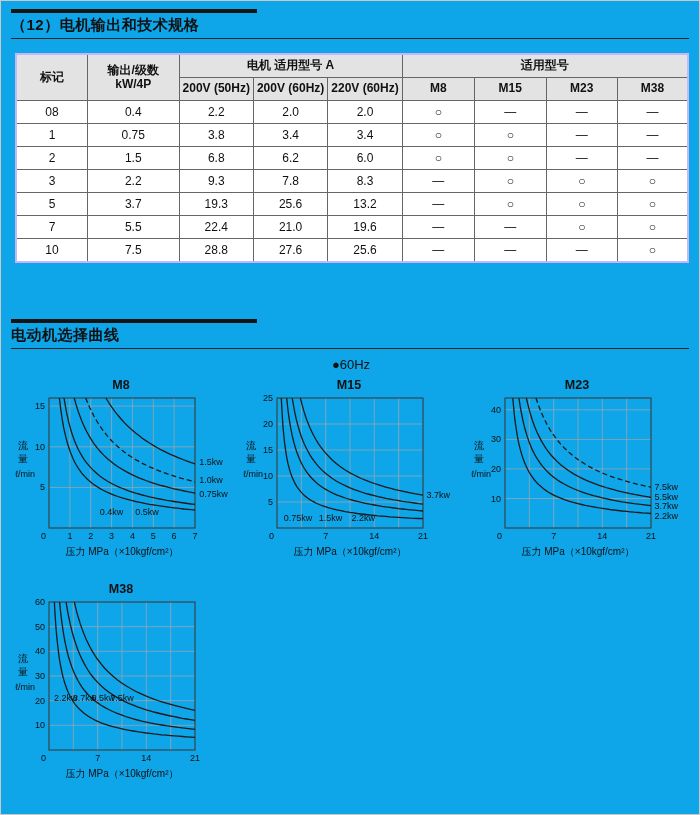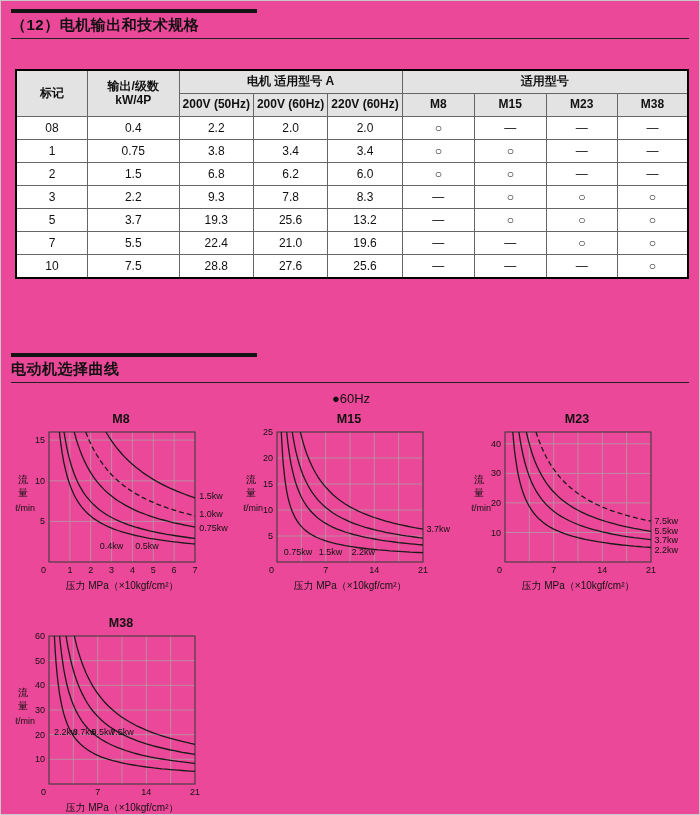--- a/index.html
+++ b/index.html
@@ -1,27 +1,27 @@
 <!DOCTYPE html>
 <html><head>
 <meta charset="utf-8">
 <style>
   html,body { margin:0; padding:0; background:#fff; }
   body { font-family:"Liberation Sans", sans-serif; color:#111; }
   .page {
     width:700px; height:815px; box-sizing:border-box;
-    background:#ec4899; border:1px solid #c9c9c9;
+    background:#0ea5e9; border:1px solid #c9c9c9;
     padding:8px 10px; overflow:hidden;
   }
   .section-title { border-bottom:1px solid #222; padding-bottom:3px; }
   .section-title .tbar { display:block; width:246px; height:4px; background:#141414; margin-bottom:3px; }
   .section-title .ttext { font-size:15px; font-weight:bold; letter-spacing:.5px; }
-  .sec2 { margin-top:74px; }
-
-  table.spec { border-collapse:collapse; margin:30px 0 0 4px; border:2px solid #000000; table-layout:fixed; }
+  .sec2 { margin-top:56px; }
+
+  table.spec { border-collapse:collapse; margin:14px 0 0 4px; border:2px solid #c4b5fd; table-layout:fixed; }
   table.spec th, table.spec td {
     border:1px solid #666; font-size:12px; text-align:center;
     padding:2px 3px; height:18px; overflow:hidden; white-space:nowrap;
   }
   table.spec thead th { background:#e3e3e3; font-weight:bold; line-height:1.15; }
   table.spec td { background:#fff; }
 
   .freq { font-size:13px; margin:8px 0 4px 2px;text-align:center; }
 
   .charts-row { display:flex; gap:8px; margin:6px 0 0 0; }

